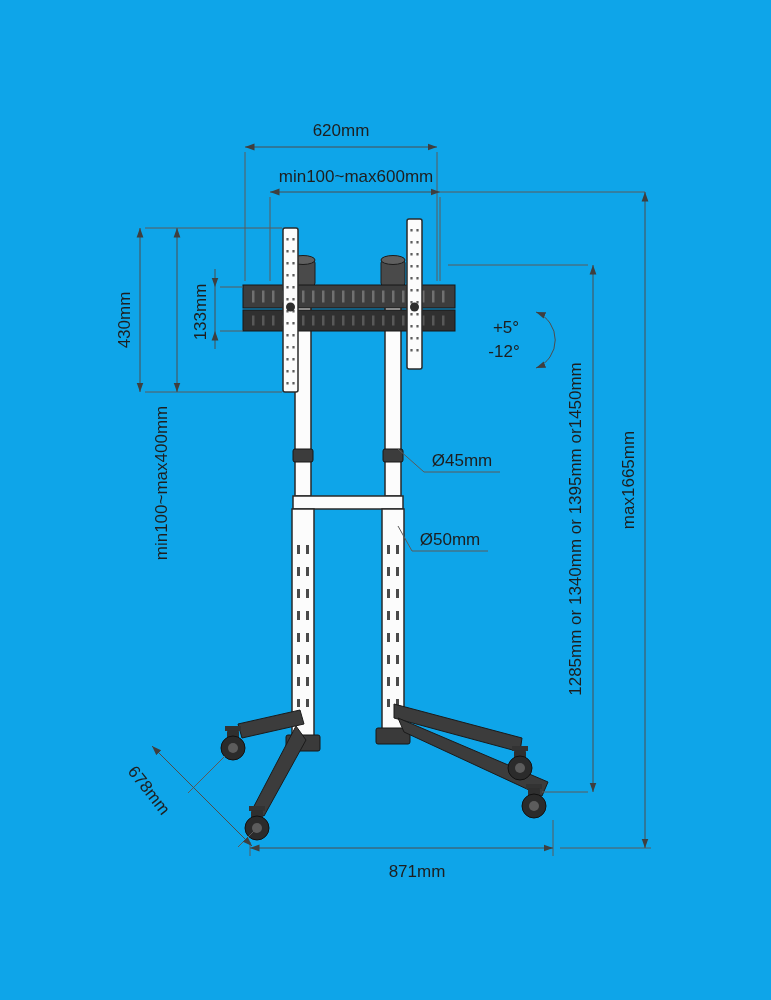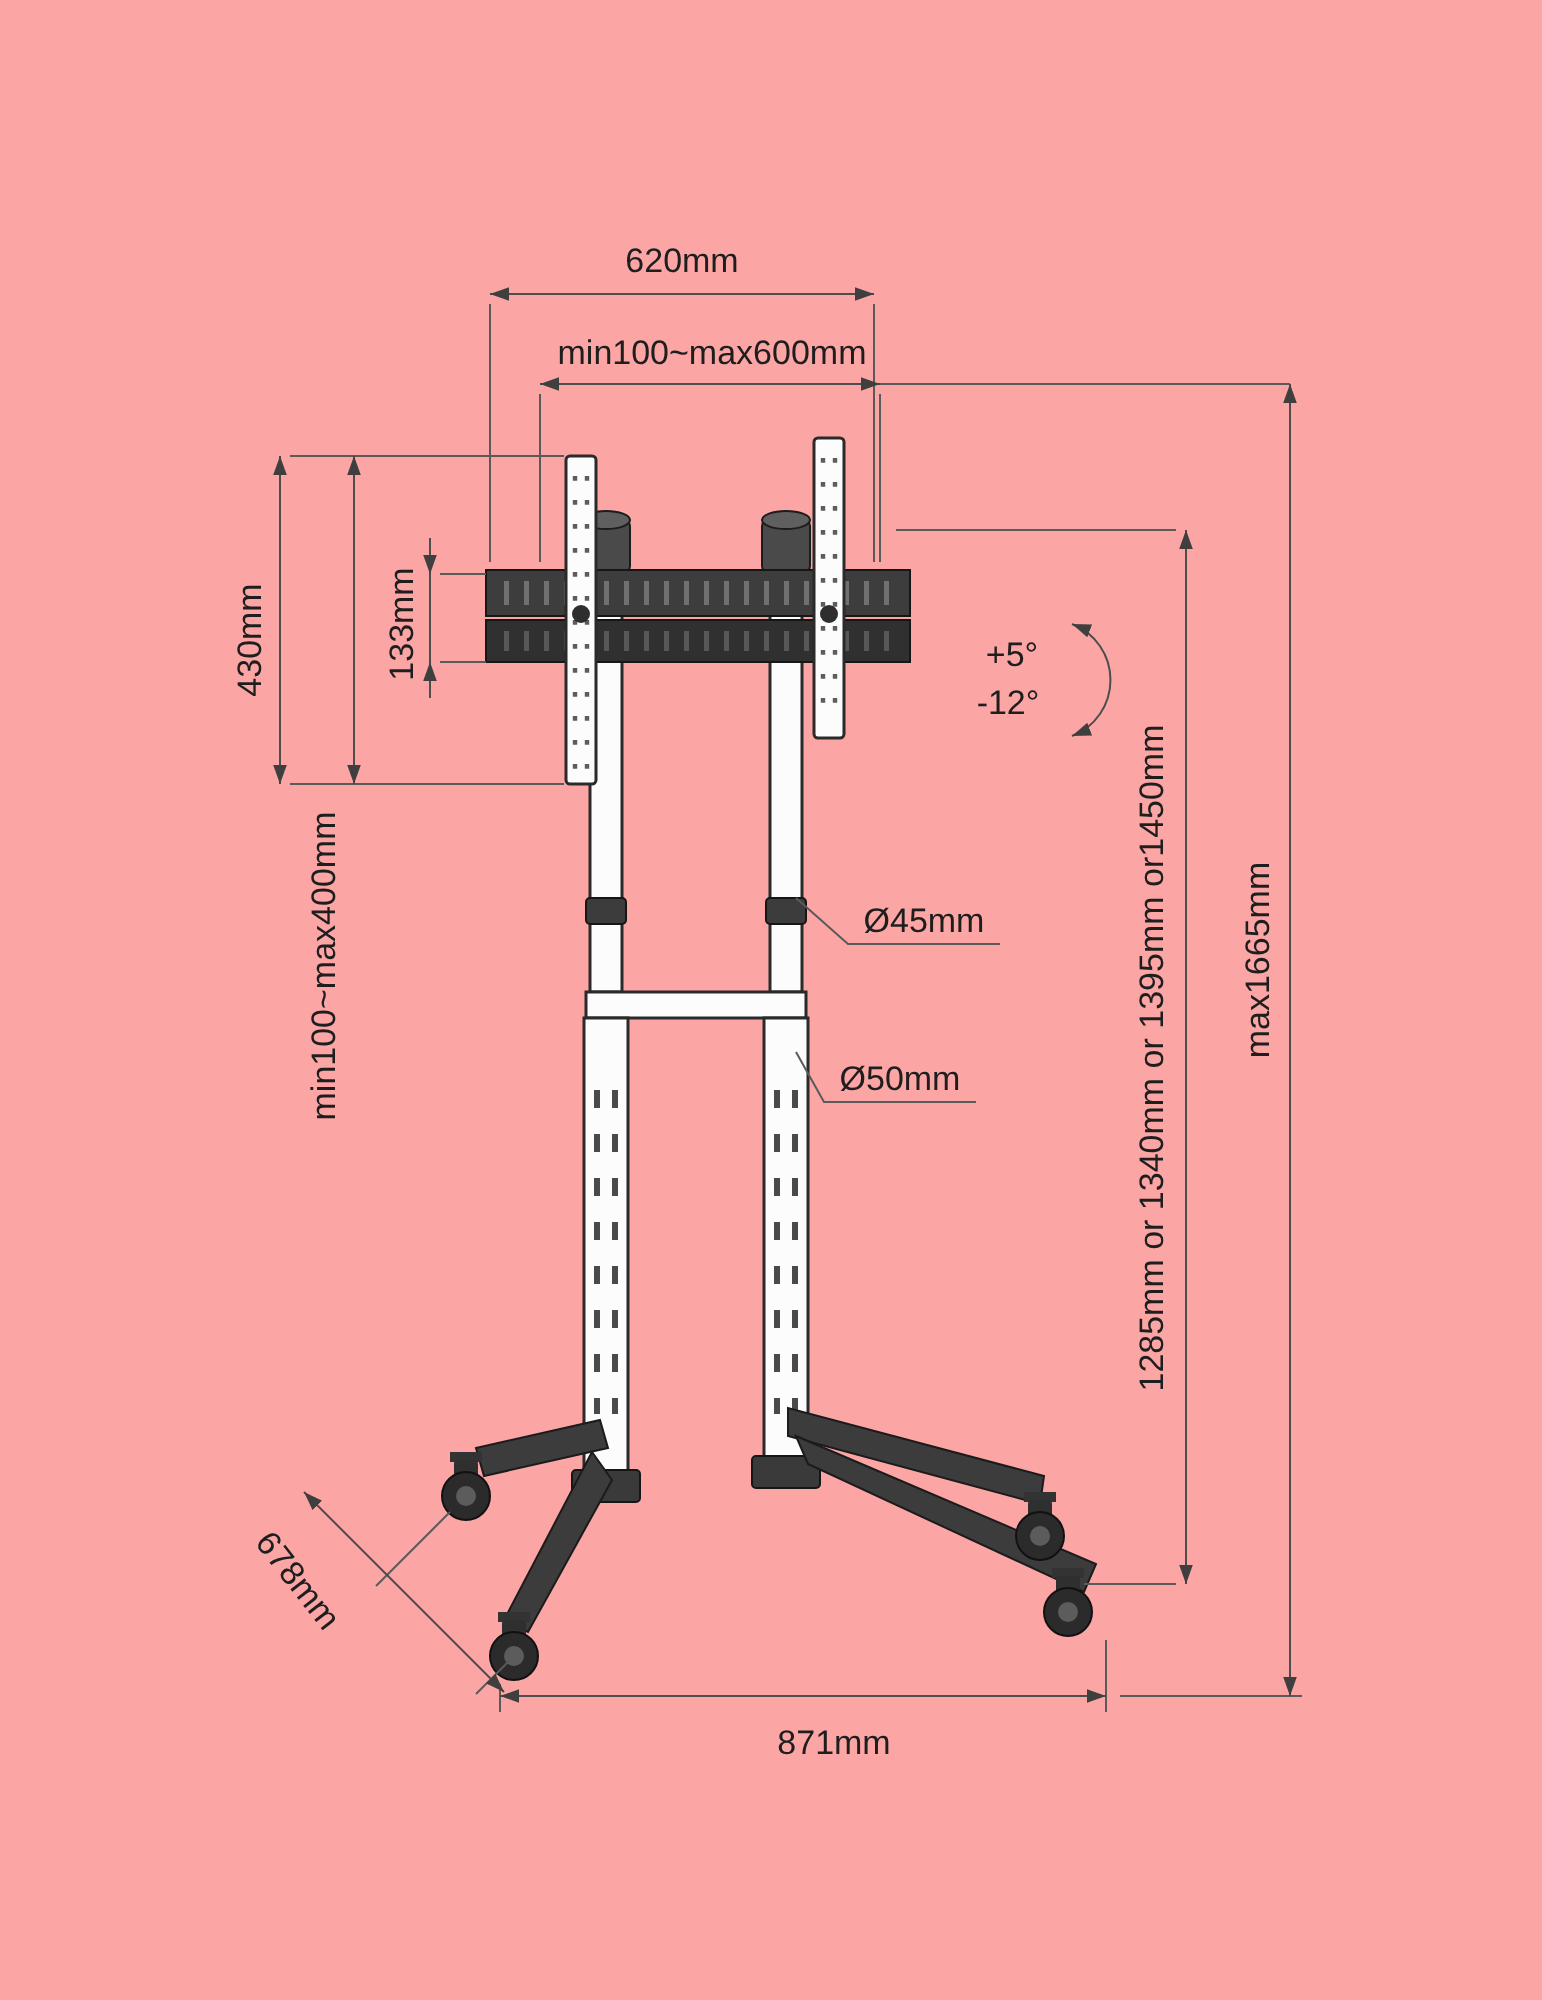--- a/index.html
+++ b/index.html
@@ -1,20 +1,20 @@
 <!DOCTYPE html>
 <html><head>
 <meta charset="utf-8">
 <style>
   html, body { margin: 0; padding: 0; background: #ffffff; }
   .canvas {
     position: relative;
     width: 771px;
     height: 1000px;
-    background: #fca5a5;
+    background: #0ea5e9;
     font-family: "Liberation Sans", sans-serif;
     overflow: hidden;
   }
   svg text {
     font-family: "Liberation Sans", sans-serif;
     font-size: 17px;
     fill: #1e1e1e;
   }
   .dimline { stroke: #4d4d4d; stroke-width: 1; fill: none; }
   .extline { stroke: #5a5a5a; stroke-width: 1; fill: none; }

